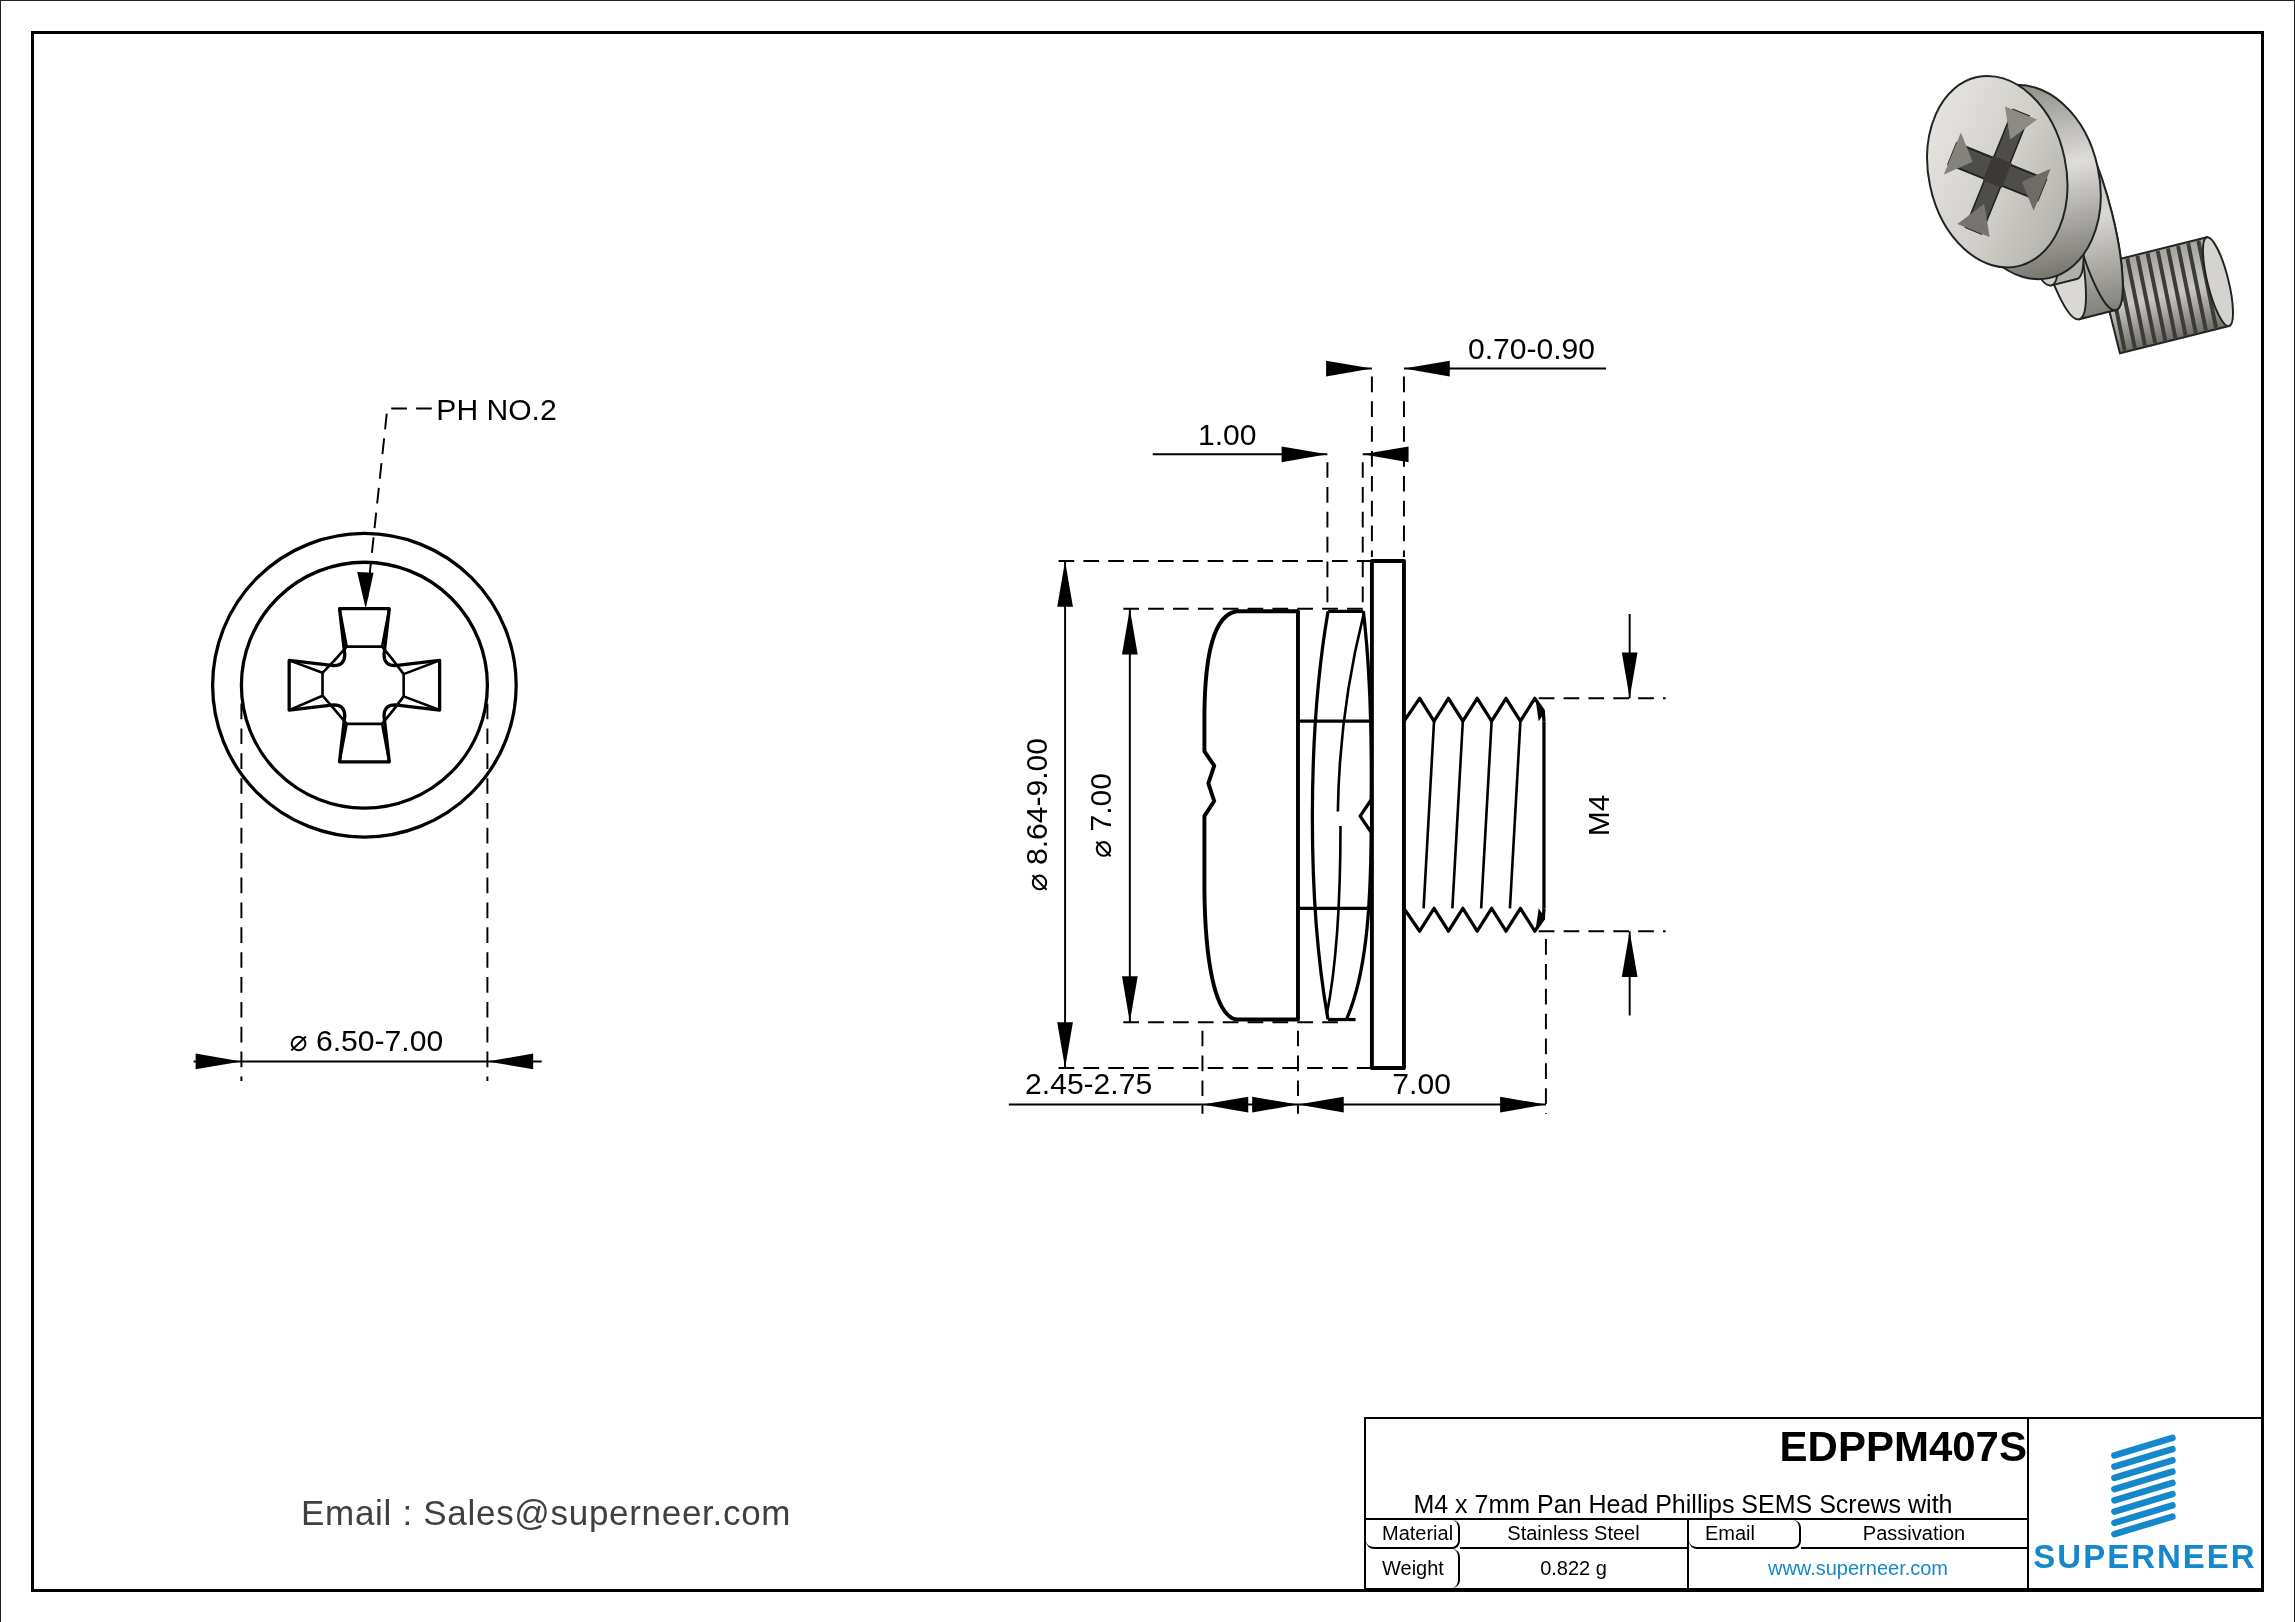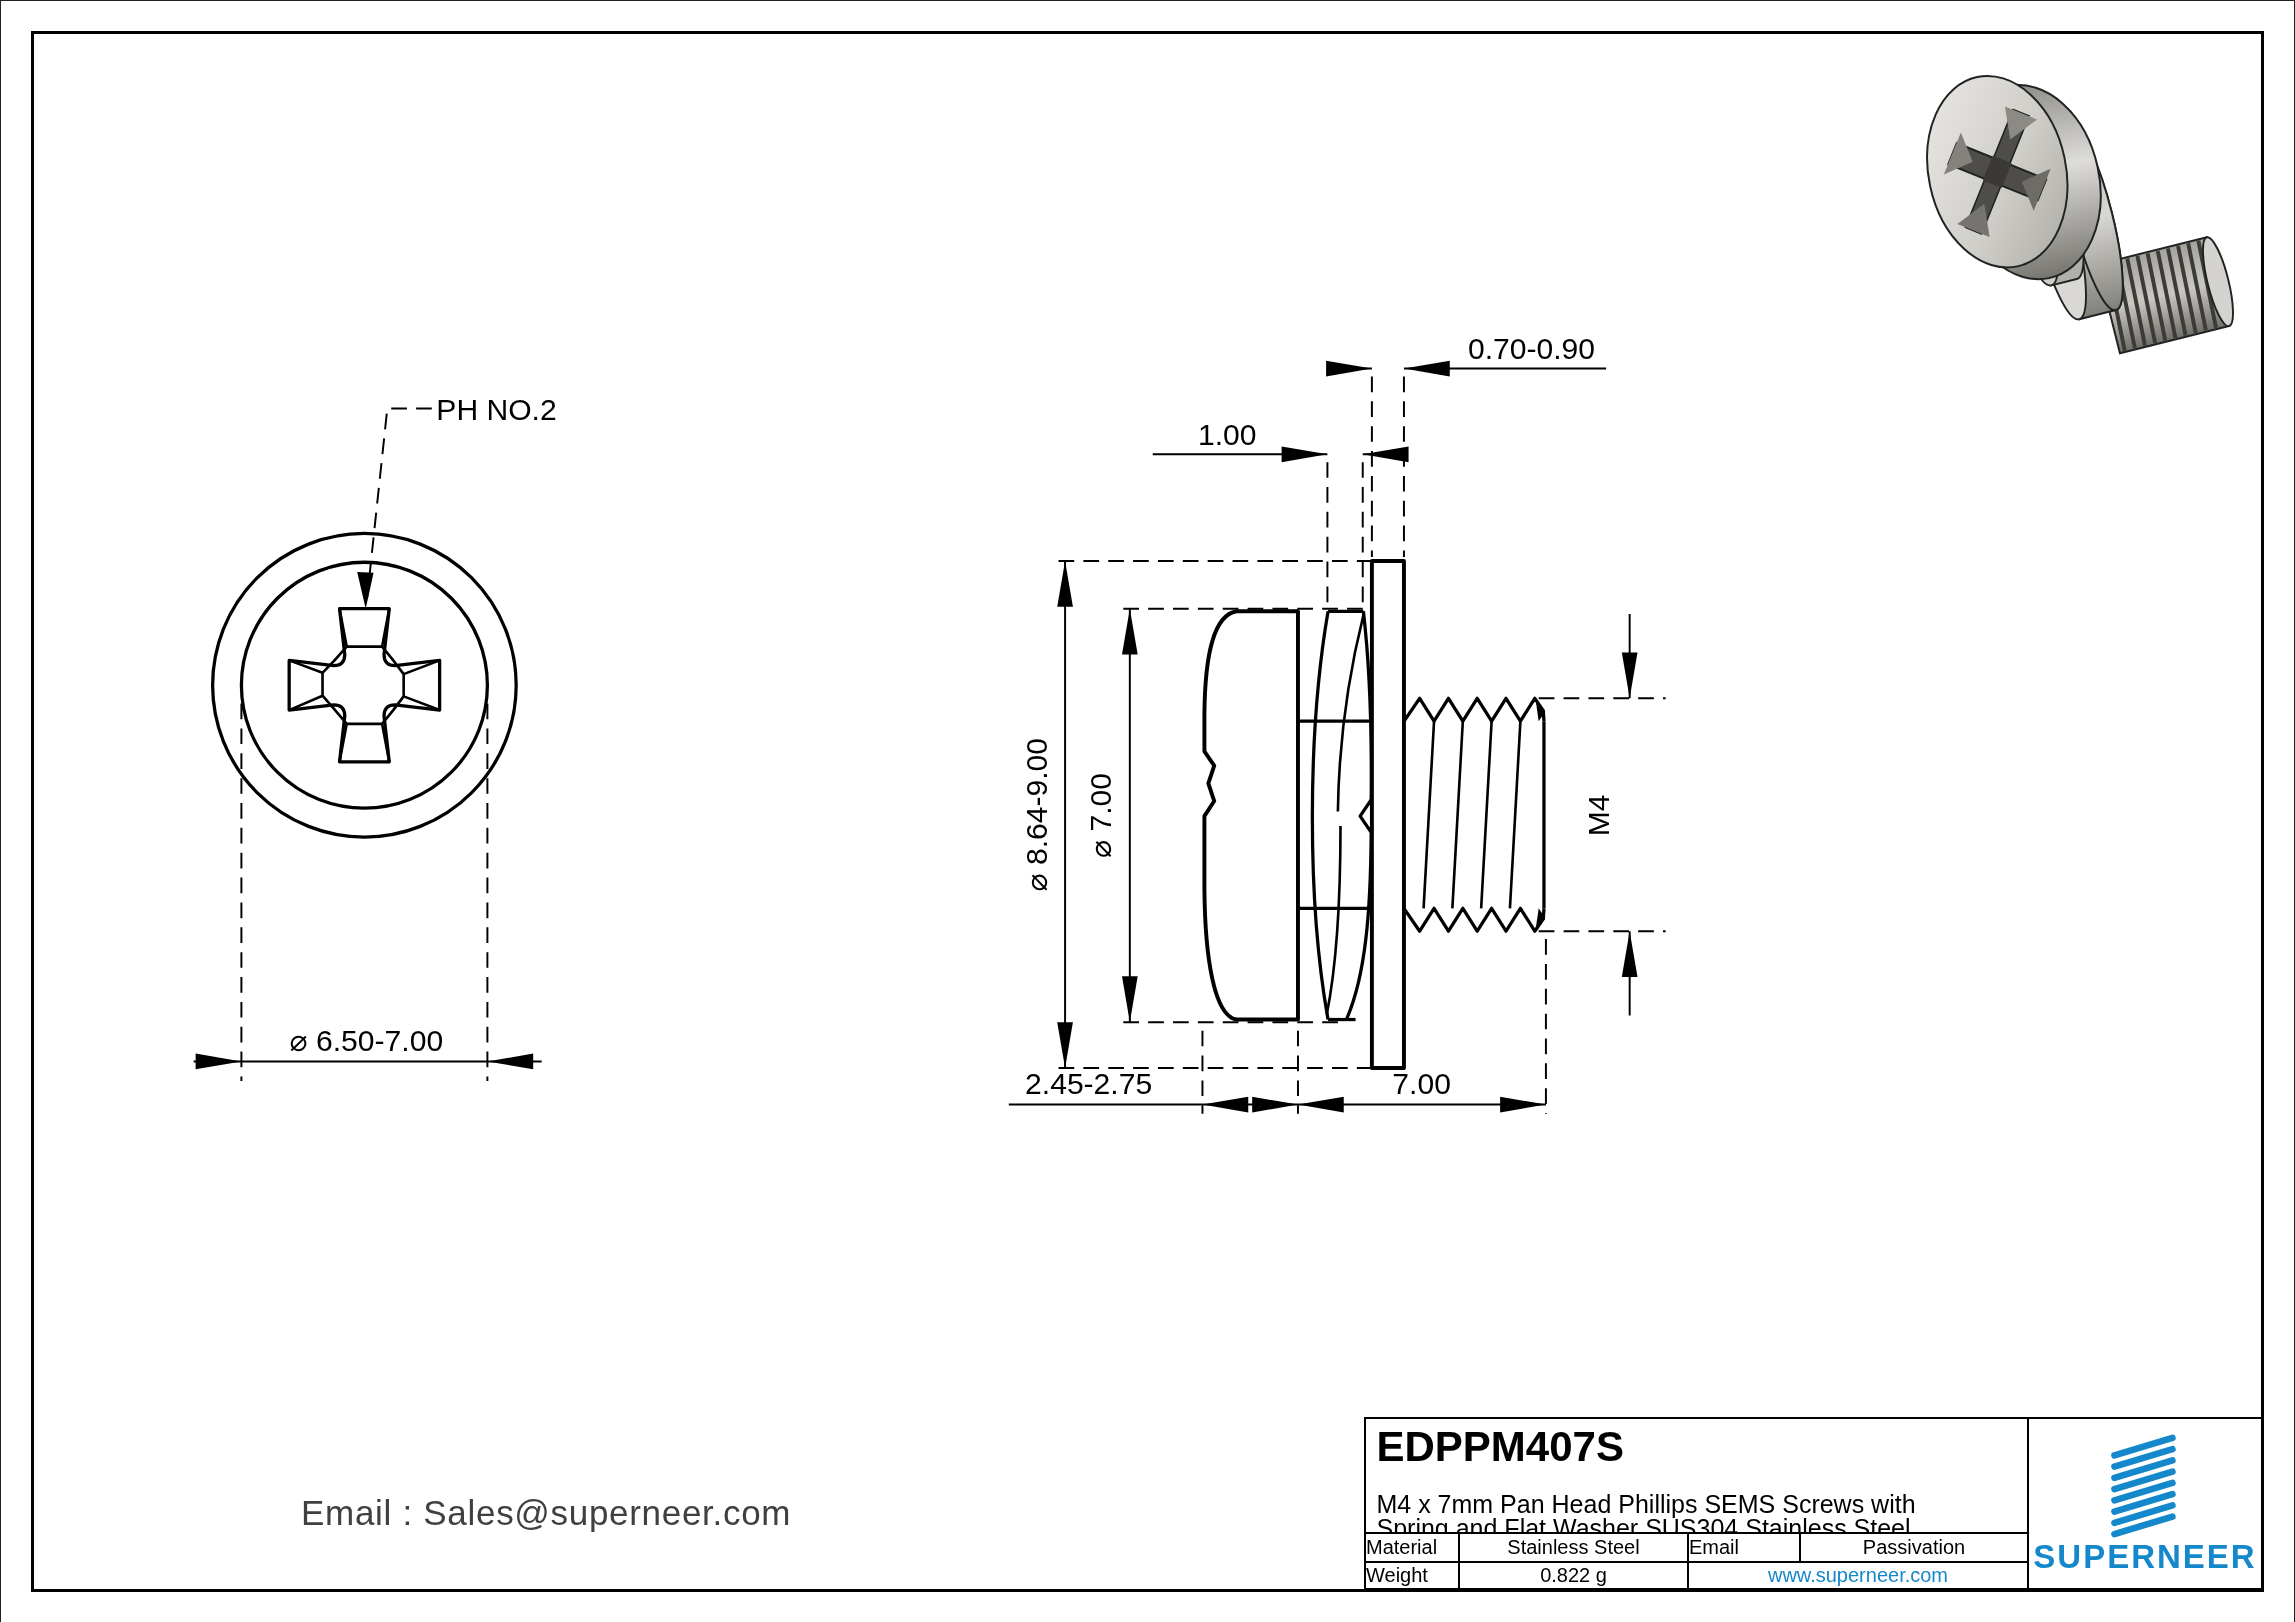--- a/index.html
+++ b/index.html
@@ -30,28 +30,28 @@
     font-family:"Liberation Sans","DejaVu Sans",sans-serif;
     font-size:46px; fill:#000;
   }
 
   
   .title-block {
     position:absolute; left:1364px; top:1417px; width:899px; height:173px;
     border:2.6px solid #000; display:flex; background:#fff;
   }
   .tb-left { width:663px; display:flex; flex-direction:column; border-right:2px solid #000; }
-  .tb-head { height:113px; padding:5.2px 0 0 10.5px; overflow:hidden; }
+  .tb-head { height:99px; padding:5.2px 0 0 10.5px; overflow:hidden;text-align:right; }
   .part-number { font-size:42px; font-weight:700; line-height:46px; }
   .part-desc { margin-top:23px; width:576px; font-size:25px; line-height:23.6px; }
   .tb-table { flex:1; display:grid; grid-template-columns:94px 229px 112px 1fr; grid-template-rows:29.4px 1fr; border-top:2px solid #000; }
   .cell { display:flex; align-items:center; font-size:20px; border-right:2px solid #000; border-bottom:2px solid #000; overflow:hidden; }
   .cell.last-col { border-right:none; }
   .cell.last-row { border-bottom:none; }
-  .cell.pad { padding-left:0; }
+  .cell.pad { padding-left:16px;border-radius:8px; }
   .cell.center { justify-content:center; }
   .cell.span2 { grid-column:3 / 5;text-align:right; }
   .link-blue { color:#1488ca; text-decoration:none; }
   .tb-logo { flex:1; position:relative; }
   .brand-name {
     position:absolute; left:0; right:0; bottom:11.8px; text-align:center;
     font-size:33px; font-weight:700; letter-spacing:2px; color:#1488ca;
   }
   .logo-svg { position:absolute; left:0; top:3.9px; width:100%; height:131px; }
 

